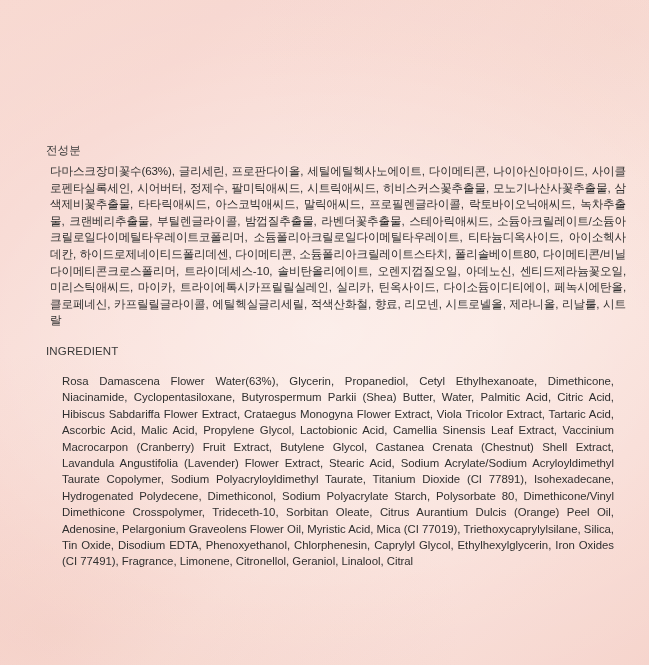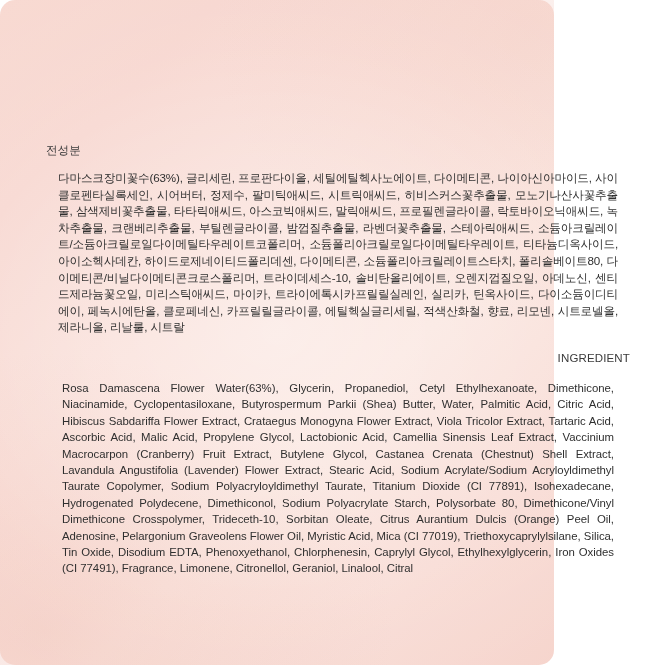--- a/index.html
+++ b/index.html
@@ -10,24 +10,23 @@
     width: 665px;
     height: 665px;
     background: #ffffff;
     font-family: "Liberation Sans", sans-serif;
     overflow: hidden;
   }
   #label-card {
     position: absolute;
     left: 0;
     top: 0;
-    width: 554px;
+    width: 649px;
     height: 665px;
     background: linear-gradient(135deg, #f8d9d1 0%, #f7d6cf 18%, #f9ddd6 40%, #fae3dc 62%, #f8dbd4 82%, #f6d4cc 100%);
-    border-radius: 15px;
   }
   #label-card::before {
     content: "";
     position: absolute;
     left: 0; top: 0; right: 0; bottom: 0;
     background:
       radial-gradient(120% 80% at 50% 50%, rgba(255,255,255,0.45) 0%, rgba(255,255,255,0.08) 55%, rgba(255,255,255,0) 80%),
       radial-gradient(90% 60% at 8% 95%, rgba(236,180,168,0.35) 0%, rgba(236,180,168,0) 70%),
       radial-gradient(80% 60% at 95% 5%, rgba(240,195,184,0.30) 0%, rgba(240,195,184,0) 70%);
     pointer-events: none;
@@ -45,28 +44,27 @@
     margin: 0 0 5px 0;
     line-height: 1.3;
   }
   .korean-block {
     font-size: 11.6px;
     line-height: 16.6px;
     color: #2f2f2f;
     letter-spacing: -0.15px;
     text-align: justify;
     word-break: break-all;
-    margin: 12px;
+    margin: 4px;
   }
   .ingredient-heading {
     font-size: 11.5px;
     color: #3a3a3a;
     margin: 16px 0 4px 0;
     letter-spacing: 0.15px;
-    text-align: right;
   }
   .english-block {
     font-size: 11.4px;
     line-height: 16.4px;
     color: #2f2f2f;
     letter-spacing: -0.03px;
     text-align: justify;
     margin: 16px;
   }
 </style>

